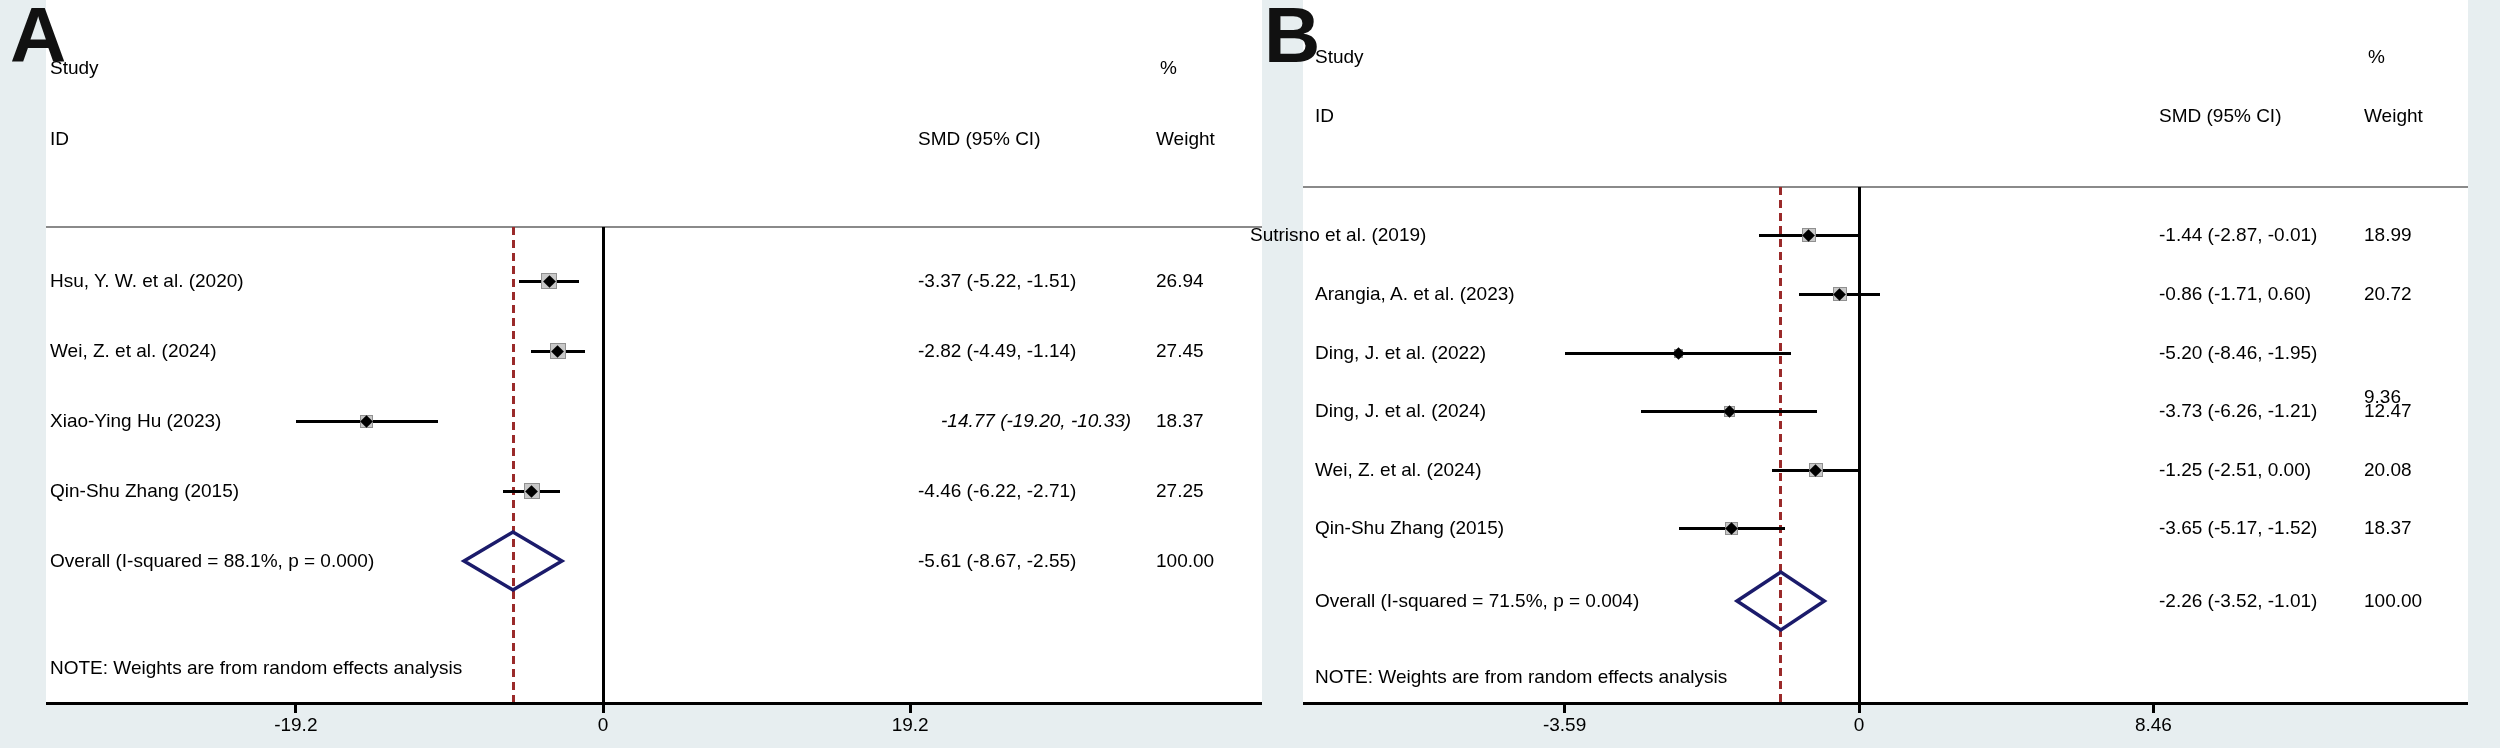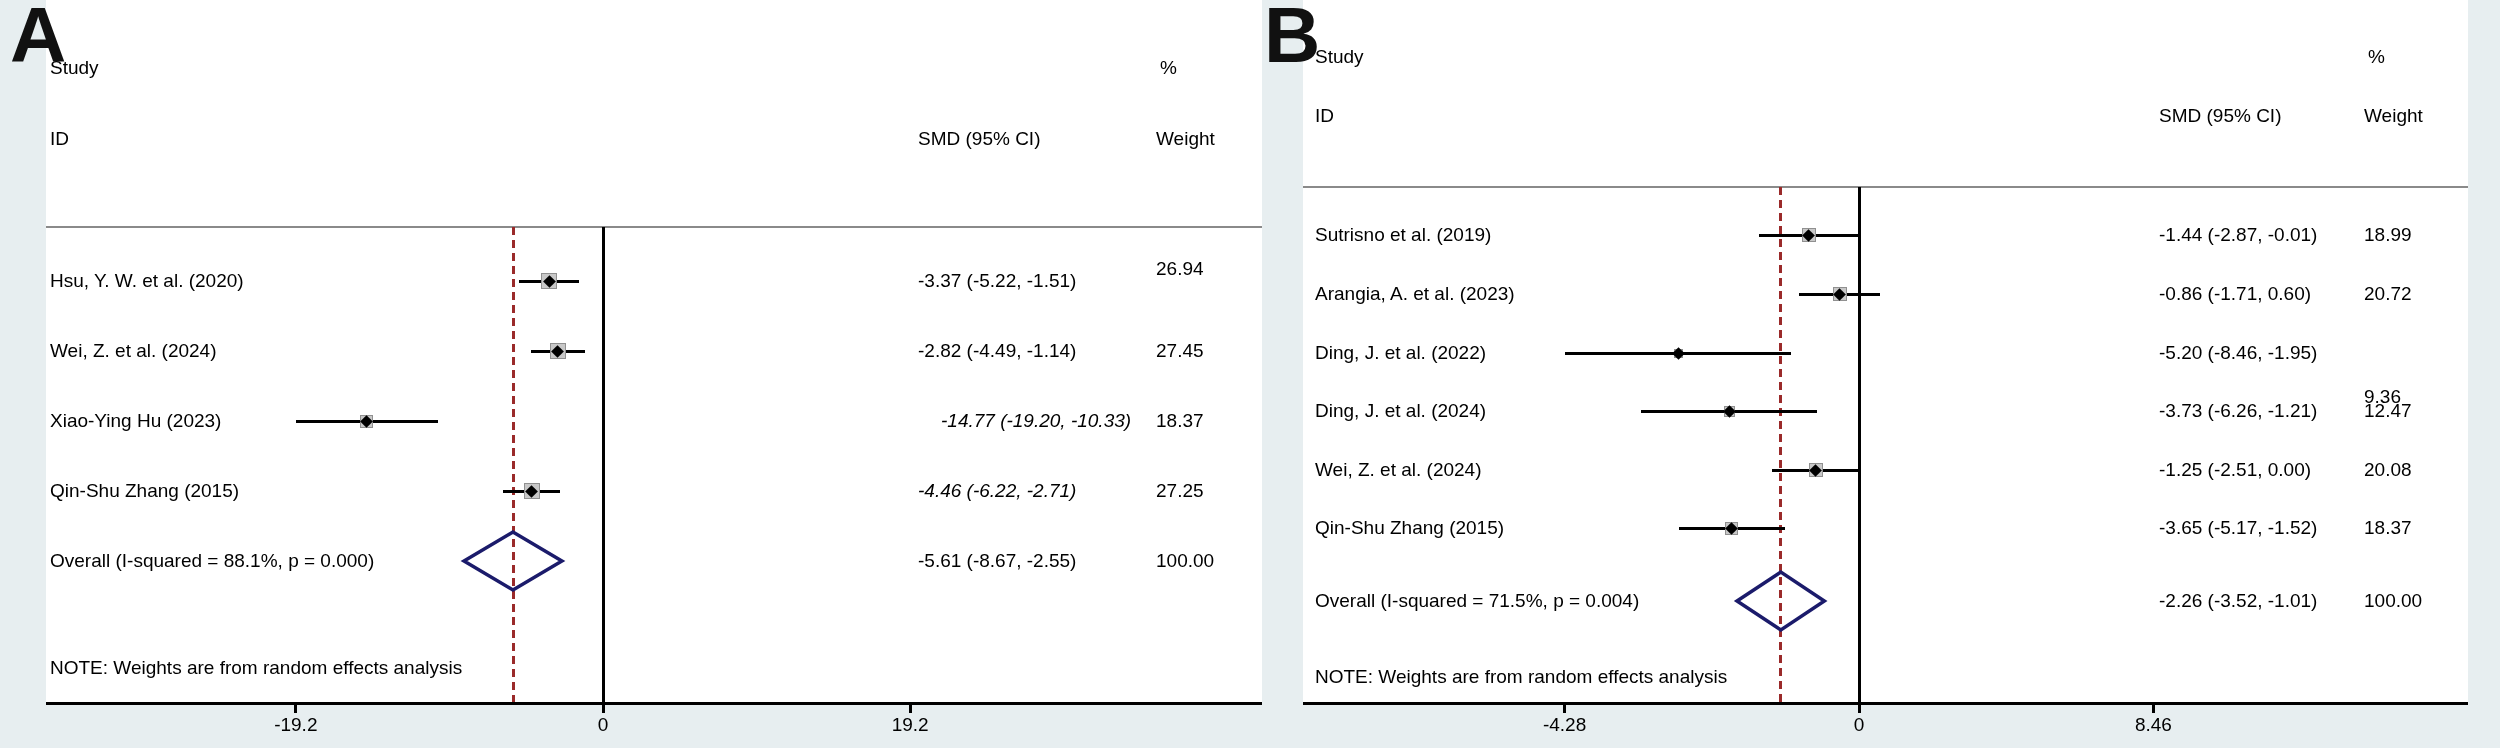--- a/index.html
+++ b/index.html
@@ -34,38 +34,38 @@
     <div class="txt" style="left: 918px; top: 139px;">SMD (95% CI)</div>
     <div class="txt" style="left: 1156px; top: 139px;">Weight</div>
     <div class="hline" style="left: 46px; top: 226px; width: 1216px; height: 2px; background: rgb(138, 138, 138);"></div>
     <div class="vline" style="left: 601.5px; top: 227px; width: 3px; height: 476px; background: rgb(0, 0, 0);"></div>
     <div class="vline" style="left: 511.74px; top: 227px; width: 3px; height: 476px; background: repeating-linear-gradient(rgb(154, 42, 42) 0px, rgb(154, 42, 42) 8px, transparent 8px, transparent 13px);"></div>
     <div class="ci-line" style="left: 519.48px; top: 279.5px; width: 59.36px; height: 3px;"></div>
     <div class="wbox" style="left: 541.08px; top: 273px; width: 16px; height: 16px; background: rgb(200, 200, 200); border: 1px solid rgb(144, 144, 144);"></div>
     <div class="marker" style="left: 544.58px; top: 276.5px; width: 9px; height: 9px; background: rgb(0, 0, 0);"></div>
     <div class="txt" style="left: 50px; top: 281px;">Hsu, Y. W. et al. (2020)</div>
     <div class="txt" style="left: 918px; top: 281px;">-3.37 (-5.22, -1.51)</div>
-    <div class="txt" style="left: 1156px; top: 269px;">26.94</div>
+    <div class="txt" style="left: 1156px; top: 281px;">26.94</div>
     <div class="ci-line" style="left: 531.16px; top: 349.5px; width: 53.6px; height: 3px;"></div>
     <div class="wbox" style="left: 549.88px; top: 343px; width: 16px; height: 16px; background: rgb(200, 200, 200); border: 1px solid rgb(144, 144, 144);"></div>
     <div class="marker" style="left: 553.38px; top: 346.5px; width: 9px; height: 9px; background: rgb(0, 0, 0);"></div>
     <div class="txt" style="left: 50px; top: 351px;">Wei, Z. et al. (2024)</div>
     <div class="txt" style="left: 918px; top: 351px;">-2.82 (-4.49, -1.14)</div>
     <div class="txt" style="left: 1156px; top: 351px;">27.45</div>
     <div class="ci-line" style="left: 295.8px; top: 419.5px; width: 141.92px; height: 3px;"></div>
     <div class="wbox" style="left: 360.18px; top: 414.5px; width: 13px; height: 13px; background: rgb(200, 200, 200); border: 1px solid rgb(144, 144, 144);"></div>
     <div class="marker" style="left: 362.18px; top: 416.5px; width: 9px; height: 9px; background: rgb(0, 0, 0);"></div>
     <div class="txt" style="left: 50px; top: 421px;">Xiao-Ying Hu (2023)</div>
     <div class="txt" style="left: 941px; top: 421px; font-style: italic;">-14.77 (-19.20, -10.33)</div>
     <div class="txt" style="left: 1156px; top: 421px;">18.37</div>
     <div class="ci-line" style="left: 503.48px; top: 489.5px; width: 56.16px; height: 3px;"></div>
     <div class="wbox" style="left: 523.64px; top: 483px; width: 16px; height: 16px; background: rgb(200, 200, 200); border: 1px solid rgb(144, 144, 144);"></div>
     <div class="marker" style="left: 527.14px; top: 486.5px; width: 9px; height: 9px; background: rgb(0, 0, 0);"></div>
     <div class="txt" style="left: 50px; top: 491px;">Qin-Shu Zhang (2015)</div>
-    <div class="txt" style="left: 918px; top: 491px; font-style: italic;">-4.46 (-6.22, -2.71)</div>
+    <div class="txt" style="left: 918px; top: 491px;">-4.46 (-6.22, -2.71)</div>
     <div class="txt" style="left: 1156px; top: 491px;">27.25</div>
     <div class="txt" style="left: 50px; top: 561px;">Overall  (I-squared = 88.1%, p = 0.000)</div>
     <div class="diamond-svg" style="left: 460.28px; top: 528px; width: 105.92px; height: 66px;"><svg width="105.92000000000007" height="66" xmlns="http://www.w3.org/2000/svg">
         <polygon points="4,33 52.960000000000036,4 101.92000000000007,33 52.960000000000036,62" fill="none" stroke="#1b1b6b" stroke-width="3.5"></polygon>
       </svg></div>
     <div class="txt" style="left: 918px; top: 561px;">-5.61 (-8.67, -2.55)</div>
     <div class="txt" style="left: 1156px; top: 561px;">100.00</div>
     <div class="txt" style="left: 50px; top: 668px;">NOTE: Weights are from random effects analysis</div>
     <div class="hline" style="left: 46px; top: 701.5px; width: 1216px; height: 3px; background: rgb(0, 0, 0);"></div>
     <div class="vline" style="left: 294.3px; top: 703px; width: 3px; height: 10px; background: rgb(0, 0, 0);"></div>
@@ -80,21 +80,21 @@
     <div class="txt" style="left: 2368px; top: 57px;">%</div>
     <div class="txt" style="left: 1315px; top: 116px;">ID</div>
     <div class="txt" style="left: 2159px; top: 116px;">SMD (95% CI)</div>
     <div class="txt" style="left: 2364px; top: 116px;">Weight</div>
     <div class="hline" style="left: 1303px; top: 186px; width: 1165px; height: 2px; background: rgb(138, 138, 138);"></div>
     <div class="vline" style="left: 1857.5px; top: 187px; width: 3px; height: 516px; background: rgb(0, 0, 0);"></div>
     <div class="vline" style="left: 1778.85px; top: 187px; width: 3px; height: 516px; background: repeating-linear-gradient(rgb(154, 42, 42) 0px, rgb(154, 42, 42) 8px, transparent 8px, transparent 13px);"></div>
     <div class="ci-line" style="left: 1759.12px; top: 233.5px; width: 99.528px; height: 3px;"></div>
     <div class="wbox" style="left: 1801.89px; top: 228px; width: 14px; height: 14px; background: rgb(200, 200, 200); border: 1px solid rgb(144, 144, 144);"></div>
     <div class="marker" style="left: 1804.39px; top: 230.5px; width: 9px; height: 9px; background: rgb(0, 0, 0);"></div>
-    <div class="txt" style="left: 1315px; top: 235px;">Sutrisno et al. (2019)</div>
+    <div class="txt" style="left: 1250px; top: 235px;">Sutrisno et al. (2019)</div>
     <div class="txt" style="left: 2159px; top: 235px;">-1.44 (-2.87, -0.01)</div>
     <div class="txt" style="left: 2364px; top: 235px;">18.99</div>
     <div class="ci-line" style="left: 1799.49px; top: 292.5px; width: 80.388px; height: 3px;"></div>
     <div class="wbox" style="left: 1832.86px; top: 287px; width: 14px; height: 14px; background: rgb(200, 200, 200); border: 1px solid rgb(144, 144, 144);"></div>
     <div class="marker" style="left: 1835.36px; top: 289.5px; width: 9px; height: 9px; background: rgb(0, 0, 0);"></div>
     <div class="txt" style="left: 1315px; top: 294px;">Arangia, A. et al. (2023)</div>
     <div class="txt" style="left: 2159px; top: 294px;">-0.86 (-1.71, 0.60)</div>
     <div class="txt" style="left: 2364px; top: 294px;">20.72</div>
     <div class="ci-line" style="left: 1564.59px; top: 351.5px; width: 226.548px; height: 3px;"></div>
     <div class="wbox" style="left: 1673.54px; top: 348.5px; width: 9px; height: 9px; background: rgb(200, 200, 200); border: 1px solid rgb(144, 144, 144);"></div>
@@ -122,18 +122,18 @@
     <div class="txt" style="left: 2364px; top: 528px;">18.37</div>
     <div class="txt" style="left: 1315px; top: 601px;">Overall  (I-squared = 71.5%, p = 0.004)</div>
     <div class="diamond-svg" style="left: 1732.5px; top: 568px; width: 95.348px; height: 66px;"><svg width="95.34800000000018" height="66" xmlns="http://www.w3.org/2000/svg">
         <polygon points="4,33 47.848000000000184,4 91.34800000000018,33 47.848000000000184,62" fill="none" stroke="#1b1b6b" stroke-width="3.5"></polygon>
       </svg></div>
     <div class="txt" style="left: 2159px; top: 601px;">-2.26 (-3.52, -1.01)</div>
     <div class="txt" style="left: 2364px; top: 601px;">100.00</div>
     <div class="txt" style="left: 1315px; top: 677px;">NOTE: Weights are from random effects analysis</div>
     <div class="hline" style="left: 1303px; top: 701.5px; width: 1165px; height: 3px; background: rgb(0, 0, 0);"></div>
     <div class="vline" style="left: 1563.09px; top: 703px; width: 3px; height: 10px; background: rgb(0, 0, 0);"></div>
-    <div class="tick-label" style="left: 1564.59px; top: 714px;">-4.28</div>
+    <div class="tick-label" style="left: 1564.59px; top: 714px;">-3.59</div>
     <div class="vline" style="left: 1857.5px; top: 703px; width: 3px; height: 10px; background: rgb(0, 0, 0);"></div>
     <div class="tick-label" style="left: 1859px; top: 714px;">0</div>
     <div class="vline" style="left: 2151.91px; top: 703px; width: 3px; height: 10px; background: rgb(0, 0, 0);"></div>
     <div class="tick-label" style="left: 2153.41px; top: 714px;">8.46</div>
   </div>
 
 </body></html>

